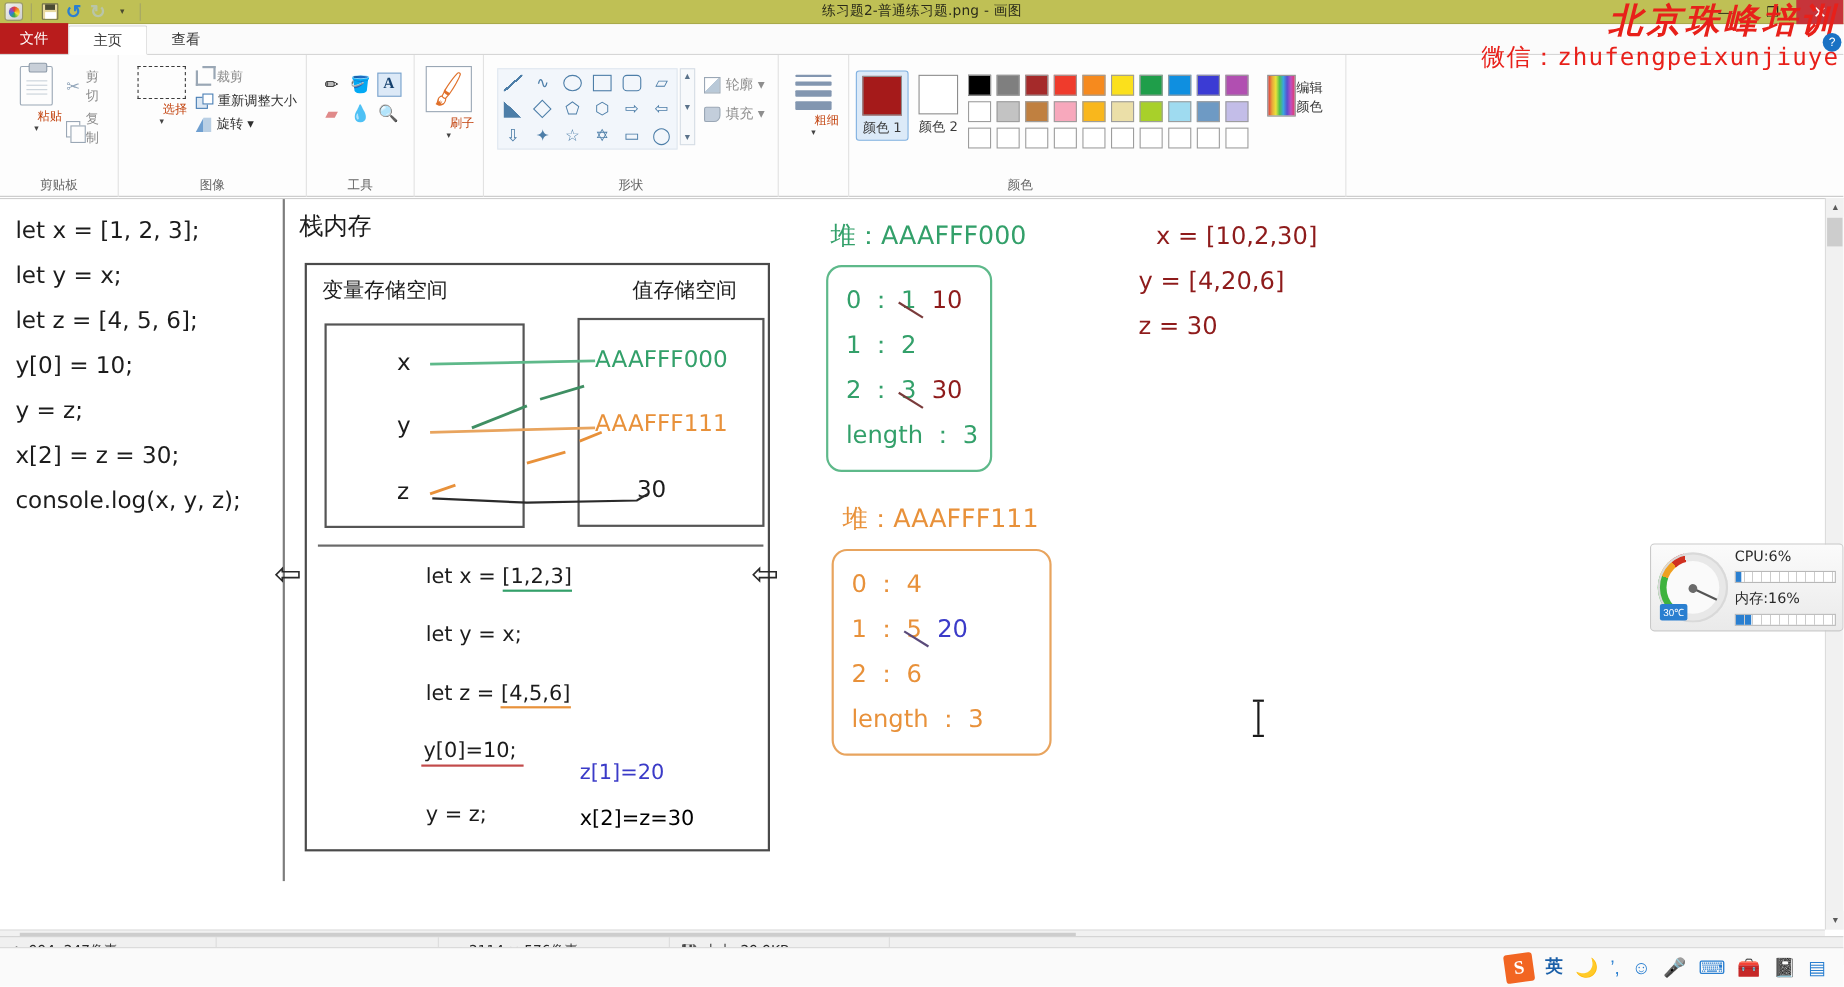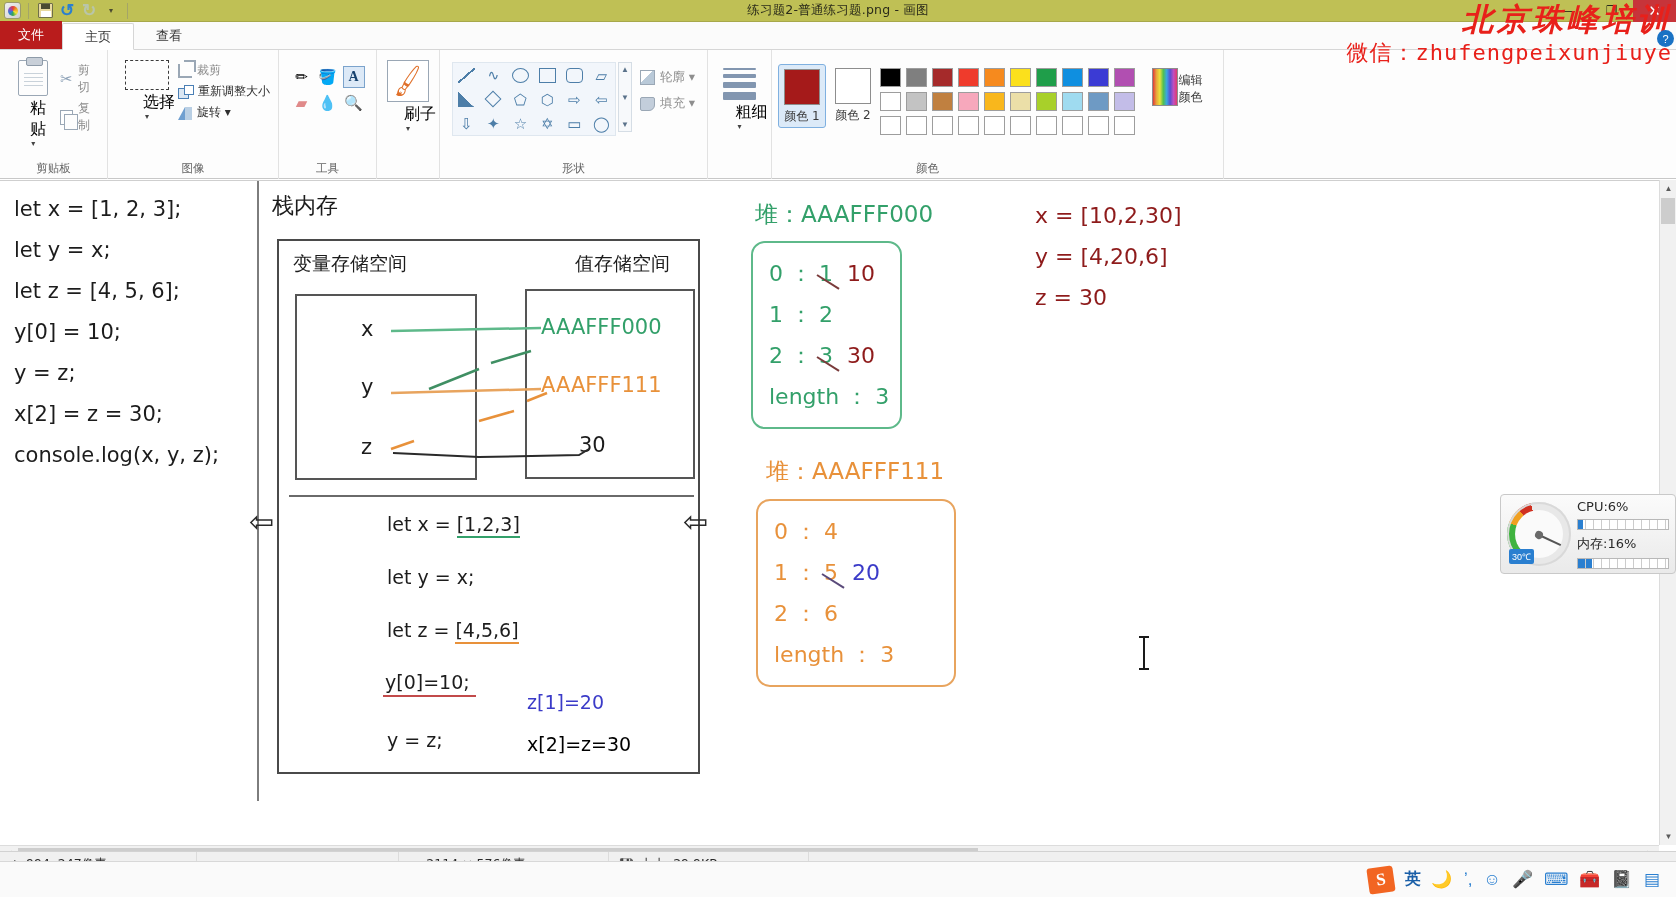--- a/index.html
+++ b/index.html
@@ -58,21 +58,21 @@
   
   .ribbon { height:129px; background:#fdfdfd; display:flex; border-bottom:1px solid #c8c8c8;
             position:relative; }
   .grp { display:flex; flex-direction:column; align-items:center;
          border-right:1px solid #e2e2e2; position:relative; height:129px; padding-top:4px;}
   .grp-body { flex:1; display:flex; align-items:flex-start; padding:4px 6px 0 6px; }
   .grp-label { font-size:11.5px; color:#666; text-align:center; padding-bottom:3px;
                font-family:"DejaVu Sans","Liberation Sans",sans-serif;}
 
   .bigbtn { display:flex;flex-direction:column;align-items:center; width:56px; padding-top:2px;}
-  .bigbtn .lbl { font-size:16px; color:#000000; margin-top:2px;
+  .bigbtn .lbl { font-size:11px; color:#c2410c; margin-top:2px;
                  font-family:"DejaVu Sans","Liberation Sans",sans-serif;margin-left:24px;}
   .bigbtn .dd { font-size:8px; color:#444; line-height:6px; margin-top:1px;}
   .smallbtns { display:flex;flex-direction:column; gap:4px; padding-top:4px;}
   .smallbtn { display:flex;align-items:center;gap:5px; font-size:12px; color:#8c8c8c;
               font-family:"DejaVu Sans","Liberation Sans",sans-serif;}
   .smallbtn.en { color:#2f2f2f; }
 
   .clipboard-ico{width:30px;height:36px;background:#fdfdfd;border:1.5px solid #9aa7b5;border-radius:2px;position:relative;}
   .clipboard-ico:before{content:"";position:absolute;left:7px;top:-4px;width:15px;height:7px;background:#c8cfd8;border:1.5px solid #8d9aa8;border-radius:2px;}
   .clipboard-ico:after{content:"";position:absolute;left:5px;top:12px;width:19px;height:1px;
@@ -534,21 +534,21 @@
 
   <div class="heapTitle" style="left:766px;top:275px;color:#e8913a">堆：AAAFFF111</div>
   <div class="heapBox" id="heap1" style="left:756px;top:318px;width:200px;border-color:#e8a45e">
       <div class="heapRow" style="color: rgb(232, 145, 58);"><span>0 ： </span><span>4</span></div>
       <div class="heapRow" style="color: rgb(232, 145, 58);"><span>1 ： </span><span class="struck b">5</span><span style="color: rgb(59, 59, 200);">  20</span></div>
       <div class="heapRow" style="color: rgb(232, 145, 58);"><span>2 ： </span><span>6</span></div>
       <div class="heapRow" style="color: rgb(232, 145, 58);"><span>length ： </span><span>3</span></div>
     </div>
 
   <div class="results" id="results">
-      <div class="resline" style="color: rgb(142, 27, 27);">x = [10,2,30]</div>
+      <div class="resline" style="color: rgb(142, 27, 27); margin-left: 16px;">x = [10,2,30]</div>
       <div class="resline" style="color: rgb(142, 27, 27);">y = [4,20,6]</div>
       <div class="resline" style="color: rgb(142, 27, 27);">z = 30</div>
     </div>
 
   <div class="cursor-i"></div>
 </div>
 
 <div class="vscroll">
   <div class="vs-arrow" style="top:0">▲</div>
   <div class="vthumb" style="top:18px"></div>

